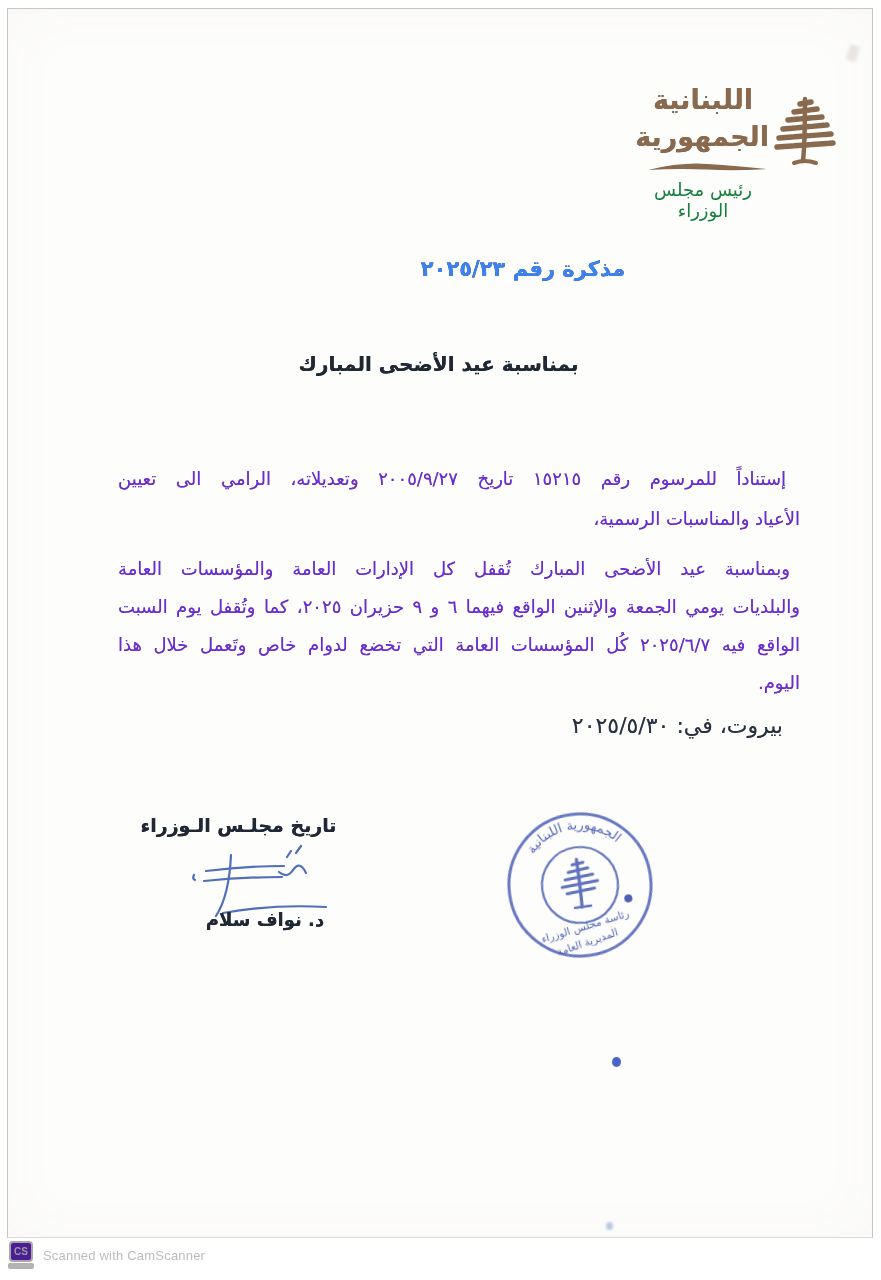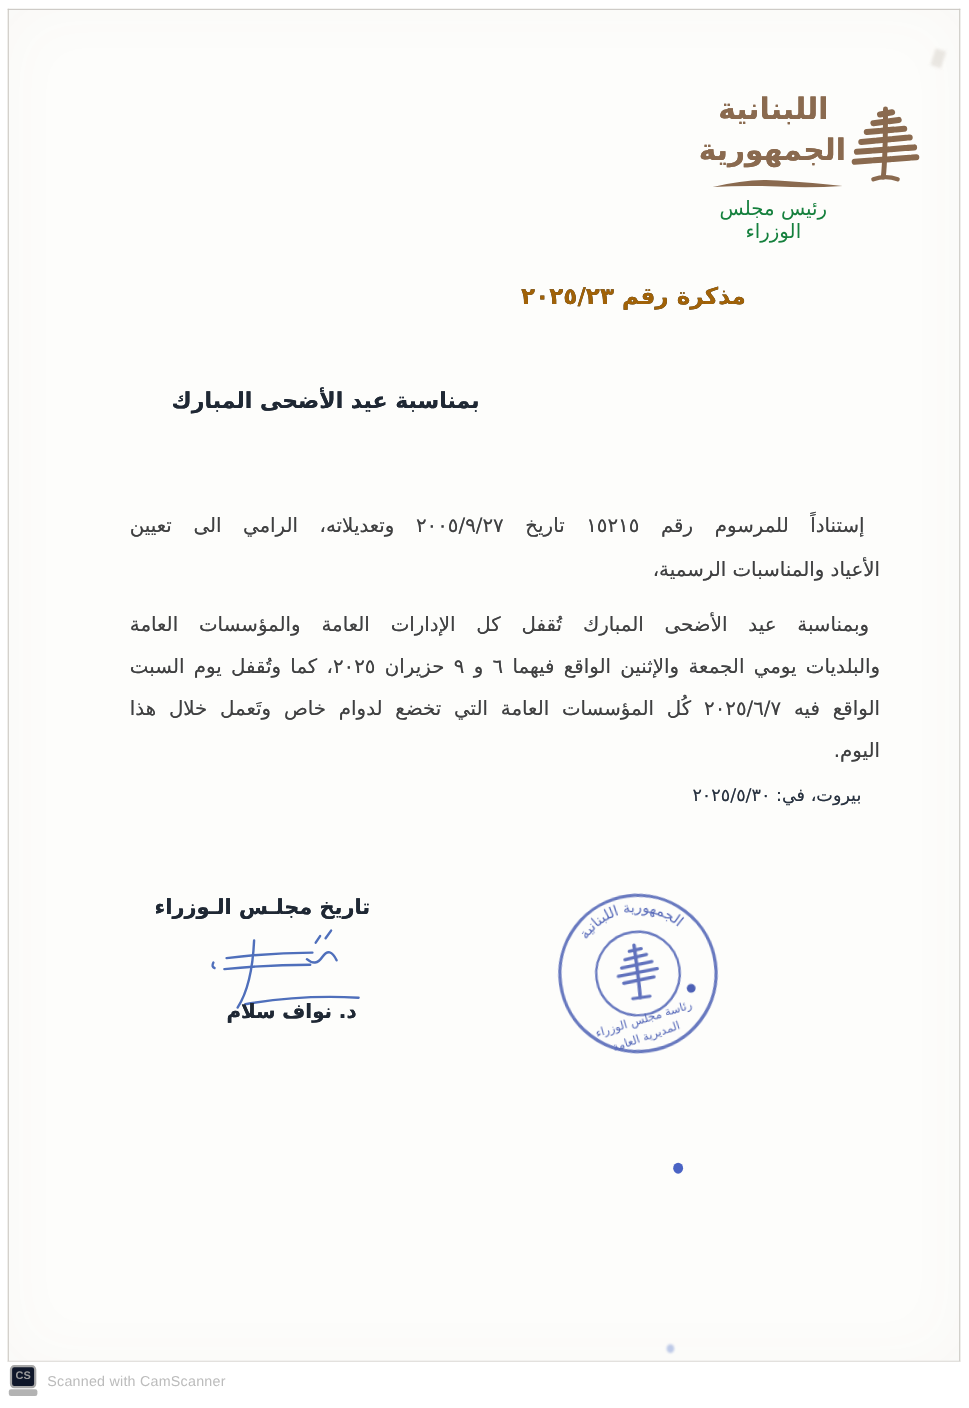--- a/index.html
+++ b/index.html
@@ -25,47 +25,47 @@
   .flourish { position:absolute; left:638px; top:152px; }
   .office-title {
     position:absolute; left:624px; top:170px; width:142px;
     text-align:center; direction:rtl;
     color:#15803d; font-size:18px; letter-spacing:0.5px;
   }
   .cedar-hdr { position:absolute; left:762px; top:82px; }
   
   .memo-number {
     position:absolute; left:360px; top:248px; width:310px;
-    direction:rtl;
-    font-size:21px; font-weight:bold; color:#a16207;
+    text-align:center; direction:rtl;
+    font-size:21px; font-weight:bold; color:#3b82f6;
     text-shadow:0 0 0.4px #1f2834;
   }
   .subject-1 {
     position:absolute; left:170px; top:301px; width:565px;
     text-align:center; direction:rtl;
     font-size:20px; font-weight:bold; color:#1f2834;
     text-shadow:0 0 0.4px #1f2834;
   }
   .subject-2 {
     position:absolute; left:148px; top:343px; width:565px;
-    text-align:left; direction:rtl;
+    text-align:center; direction:rtl;
     font-size:20px; font-weight:bold; color:#1f2834;
     text-shadow:0 0 0.4px #1f2834;
   }
   
-  .body-block { position:absolute; left:110px; width:682px; direction:rtl; color:#404040; font-size:18px; text-shadow:0 0 0.5px rgba(39,49,64,0.55); }
+  .body-block { position:absolute; left:110px; width:682px; direction:rtl; color:#6d28d9; font-size:18px; text-shadow:0 0 0.5px rgba(39,49,64,0.55); }
   .para-1 { top:450px; line-height:40px; }
   .para-2 { top:541px; line-height:38px; }
   .jline { text-align:justify; text-align-last:justify; }
   .rline { text-align:right; }
   .indent-14 { padding-right:14px; }
   .indent-10 { padding-right:10px; }
   .date-line {
     position:absolute; right:89px; top:704px; direction:rtl;
-    font-size:16px; color:#27313f; text-shadow:0 0 0.5px rgba(39,49,64,0.55);
+    font-size:22px; color:#27313f; text-shadow:0 0 0.5px rgba(39,49,64,0.55);
   }
   
   .sig-title {
     position:absolute; left:128px; top:805px; width:205px;
     text-align:center; direction:rtl;
     font-size:19px; font-weight:bold; color:#1f2834;
     text-shadow:0 0 0.4px #1f2834;
   }
   .sig-scribble { position:absolute; left:138px; top:830px; }
   .sig-name {
@@ -81,21 +81,21 @@
   }
   
   .ink-dot-1 { position:absolute; left:604px; top:1048px; width:9px; height:10px; border-radius:50%; background:#4a63c4; filter:blur(0.6px); }
   .ink-dot-2 { position:absolute; left:598px; top:1213px; width:7px; height:8px; border-radius:50%; background:#8aa0d8; opacity:0.55; filter:blur(1px); }
   .smudge { position:absolute; left:840px; top:36px; width:10px; height:16px; background:#e9e6e1; transform:rotate(18deg); filter:blur(1.5px); }
   
   .watermark { position:absolute; left:8px; top:1241px; display:flex; align-items:center; gap:9px; font-family:"Liberation Sans", sans-serif; }
   .cs-logo { width:26px; }
   .cs-paper {
     width:20px; height:17px; margin:0 auto;
-    border:2px solid #a8a8a8; border-radius:4px; background:#0f172a;
+    border:2px solid #a8a8a8; border-radius:4px; background:#4c1d95;
     display:flex; align-items:center; justify-content:center;
     font-size:10px; font-weight:bold; color:#9c9c9c; letter-spacing:0;
   }
   .cs-base { width:26px; height:6px; background:#b3b3b3; border-radius:2px; margin-top:1px; }
   .cs-text { font-size:13px; color:#bcbcbc; letter-spacing:0.2px; }
 </style>
 </head>
 <body>
 
 <div class="page">

